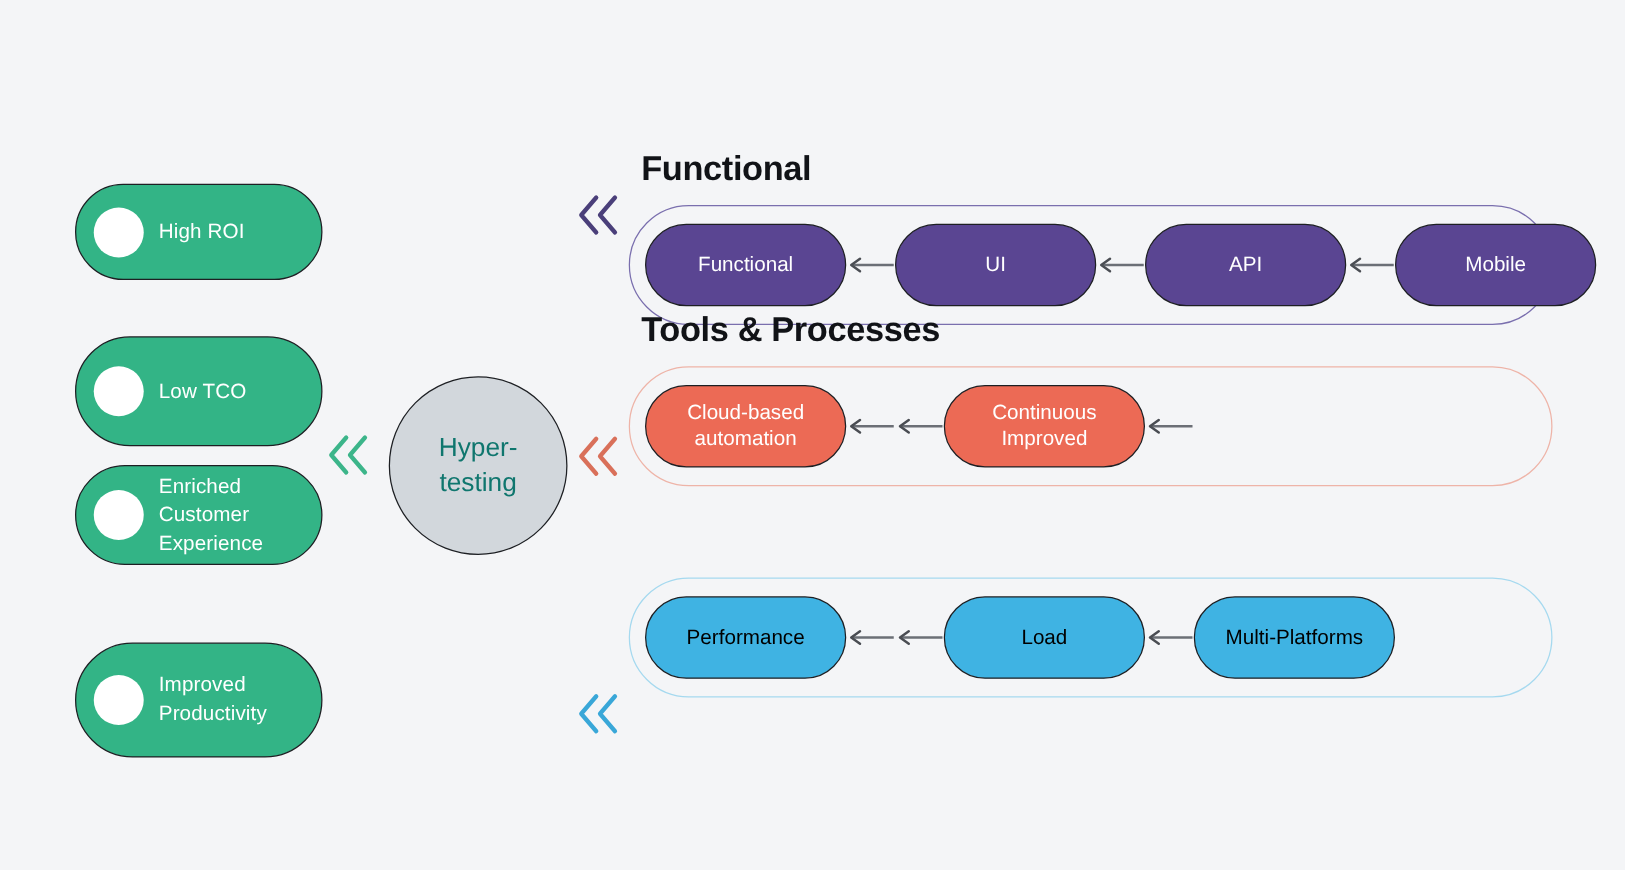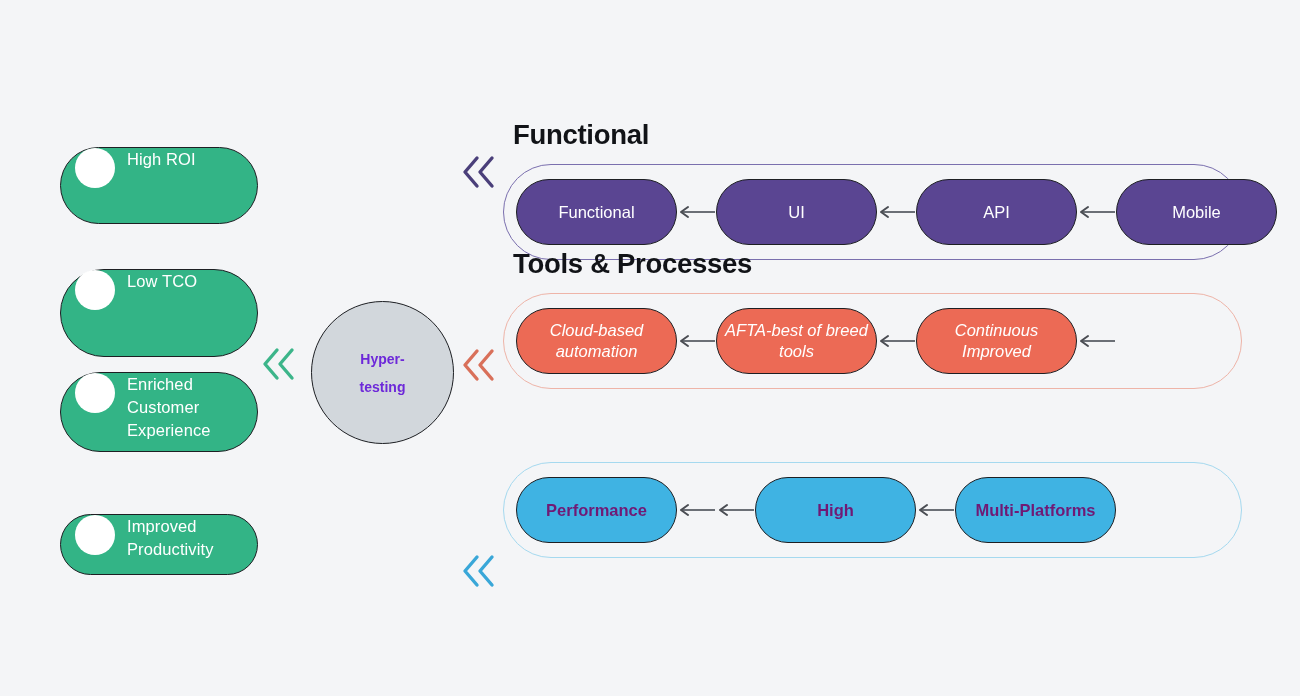--- a/index.html
+++ b/index.html
@@ -22,41 +22,41 @@
   
   .benefit {
     position: absolute;
     left: 60px;
     width: 198px;
     background: #33b486;
     border: 1.6px solid #1d1f23;
     border-radius: 999px;
     box-sizing: border-box;
     display: flex;
-    align-items: flex-start;
+    align-items: center;
     padding-left: 14px;
   }
   .benefit .dot {
     width: 40px;
     height: 40px;
     min-width: 40px;
     border-radius: 50%;
     background: #ffffff;
     margin-right: 12px;
   }
   .benefit .btext {
     color: #ffffff;
     font-size: 16.5px;
     line-height: 23px;
     letter-spacing: .1px;
   }
   #benefit-0 { top: 147px; height: 77px; }
   #benefit-1 { top: 269px; height: 88px; }
   #benefit-2 { top: 372px; height: 80px; }
-  #benefit-3 { top: 514px; height: 61px; }
+  #benefit-3 { top: 514px; height: 92px; }
 
   
   .chev {
     position: absolute;
     width: 34px;
     height: 40px;
   }
   .chev svg { display: block; width: 100%; height: 100%; }
 
   #chev-benefits { left: 262px; top: 344px; }
@@ -74,23 +74,23 @@
     border-radius: 50%;
     background: #d2d7dc;
     border: 1.6px solid #1d1f23;
     box-sizing: border-box;
     display: flex;
     align-items: center;
     justify-content: center;
     text-align: center;
   }
   #hub .hubtext {
-    color: #6d28d9;
-    font-size: 14px;
-    font-weight: bold;
+    color: #0f766e;
+    font-size: 21px;
+    font-weight: normal;
     line-height: 28px;
   }
 
   
   .group { position: absolute; left: 503px; width: 739px; }
   #group-functional { top: 70px; margin-top: 48px; }
   #group-tools { top: 247px; }
   #group-nonfunctional { top: 462px; }
 
   .group-title {
@@ -103,21 +103,21 @@
   }
 
   .group-box {
     position: relative;
     height: 96px;
     border-radius: 48px;
     box-sizing: border-box;
     border: 1.3px solid #7a6fae;
     background: transparent;
   }
-  #group-tools .group-box { border-color: #eeb4a8; font-style: italic; }
+  #group-tools .group-box { border-color: #eeb4a8; }
   #group-nonfunctional .group-box { border-color: #a5d9ef; }
 
   .node-row {
     position: absolute;
     left: 12px;
     top: 50%;
     transform: translateY(-50%);
     display: flex;
     align-items: center;
   }
@@ -137,21 +137,21 @@
   }
   .connector {
     width: 39px;
     height: 20px;
     position: relative;
   }
   .connector svg { display:block; width:100%; height:100%; }
 
   .purple .node { background: #5a4592; color: #ffffff; }
   .coral  .node { background: #ec6a55; color: #ffffff; }
-  .blue   .node { background: #3fb3e3; color: #701a75; font-weight: bold; }
+  .blue   .node { background: #3fb3e3; color: #000000; }
 </style>
 </head>
 <body>
 
 <div class="stage">
 
   <div class="benefit" id="benefit-0">
     <span class="dot"></span>
     <span class="btext">High ROI</span>
   </div>
@@ -235,21 +235,20 @@
     <div class="group-title">Tools &amp; Processes</div>
     <div class="group-box coral">
       <div class="node-row">
         <div class="node">Cloud-based automation</div>
         <div class="connector">
           <svg viewBox="0 0 39 20">
               <line x1="38" y1="10" x2="5" y2="10" stroke="#6b6f76" stroke-width="2"></line>
               <polyline points="11,5 4,10 11,15" fill="none" stroke="#4a4d53" stroke-width="2" stroke-linecap="round" stroke-linejoin="round"></polyline>
             </svg>
         </div>
-        <div class="node">AFTA-best of breed tools</div>
         <div class="connector">
           <svg viewBox="0 0 39 20">
               <line x1="38" y1="10" x2="5" y2="10" stroke="#6b6f76" stroke-width="2"></line>
               <polyline points="11,5 4,10 11,15" fill="none" stroke="#4a4d53" stroke-width="2" stroke-linecap="round" stroke-linejoin="round"></polyline>
             </svg>
         </div>
         <div class="node">Continuous Improved</div>
         <div class="connector">
           <svg viewBox="0 0 39 20">
               <line x1="38" y1="10" x2="5" y2="10" stroke="#6b6f76" stroke-width="2"></line>
@@ -269,21 +268,21 @@
               <line x1="38" y1="10" x2="5" y2="10" stroke="#6b6f76" stroke-width="2"></line>
               <polyline points="11,5 4,10 11,15" fill="none" stroke="#4a4d53" stroke-width="2" stroke-linecap="round" stroke-linejoin="round"></polyline>
             </svg>
         </div>
         <div class="connector">
           <svg viewBox="0 0 39 20">
               <line x1="38" y1="10" x2="5" y2="10" stroke="#6b6f76" stroke-width="2"></line>
               <polyline points="11,5 4,10 11,15" fill="none" stroke="#4a4d53" stroke-width="2" stroke-linecap="round" stroke-linejoin="round"></polyline>
             </svg>
         </div>
-        <div class="node">High</div>
+        <div class="node">Load</div>
         <div class="connector">
           <svg viewBox="0 0 39 20">
               <line x1="38" y1="10" x2="5" y2="10" stroke="#6b6f76" stroke-width="2"></line>
               <polyline points="11,5 4,10 11,15" fill="none" stroke="#4a4d53" stroke-width="2" stroke-linecap="round" stroke-linejoin="round"></polyline>
             </svg>
         </div>
         <div class="node">Multi-Platforms</div>
       </div>
     </div>
   </div>

